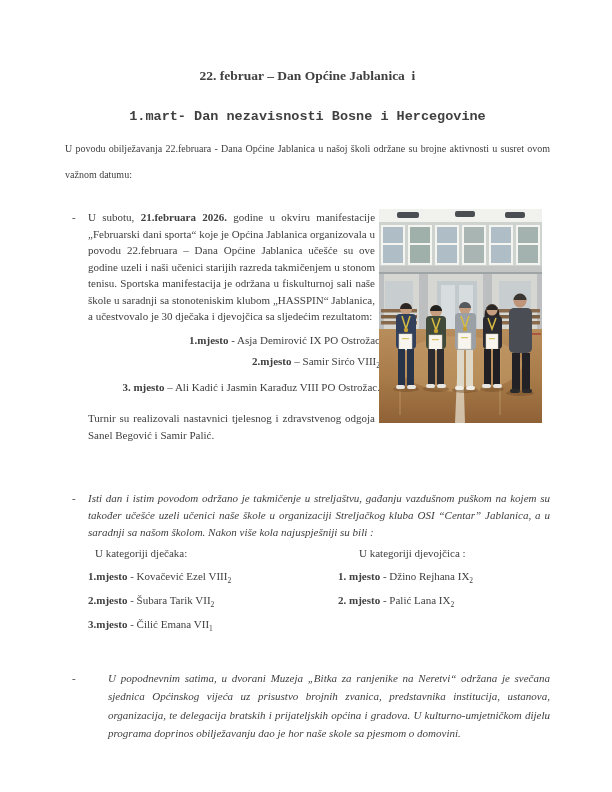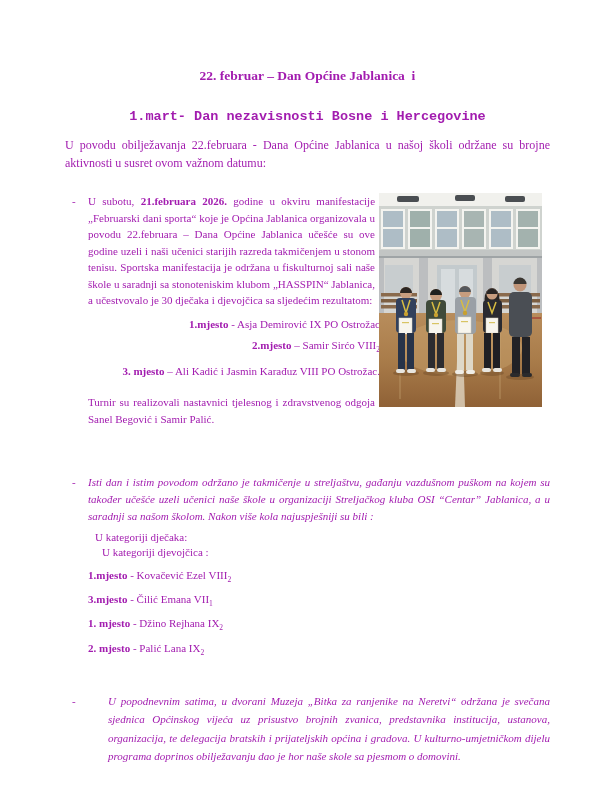--- a/index.html
+++ b/index.html
@@ -2,38 +2,38 @@
 <html><head>
 <meta charset="utf-8">
 <style>
   html,body { margin:0; padding:0; background:#ffffff; }
   .page {
     position: relative;
     width: 612px;
     height: 792px;
     background: #ffffff;
     font-family: "Liberation Serif", serif;
-    color: #a21caf;
+    color: #404040;
     box-sizing: border-box;
     padding: 68px 62px 0 65px;
     overflow: hidden;
   }
   .title {
     text-align: center;
     font-weight: bold;
     font-size: 13.5px;
     line-height: 15px;
     margin: 0;
     white-space: pre-wrap;
   }
   .title2 { margin-top: 26px; font-family: Liberation Mono, monospace; }
   .intro {
     margin-top: 12px;
-    font-size: 12px;
-    line-height: 18px;
+    font-size: 10px;
+    line-height: 26px;
     text-align: justify;
   }
   .section1 { position: relative; margin-top: 21px; min-height: 255px; }
   .bullet-row { display: flex; }
   .dash {
     width: 23px;
     padding-left: 7px;
     box-sizing: border-box;
     font-size: 11px;
     line-height: 16.5px;
@@ -66,21 +66,21 @@
   }
   .section2 { margin-top: 26px; }
   .s2-text, .s3-text {
     flex: 1;
     font-size: 11px;
     text-align: justify;
     font-style: italic;
   }
   .s2-text { line-height: 17px; }
   .s3-text { line-height: 18.5px; margin-left: 20px; }
-  .twocol { display: flex; margin-left: 23px; flex-direction: column; }
+  .twocol { display: flex; margin-left: 23px; }
   .col-left { width: 250px; flex: 0 0 auto; }
   .col-right { flex: 1; }
   .cats { margin-top: 5px; }
   .cat-label { font-size: 11px; line-height: 15px; }
   .pad7 { padding-left: 7px; }
   .pad14 { padding-left: 14px; }
   .res2 { margin-top: 8px; }
   .res2-line { font-size: 11px; line-height: 15px; margin-bottom: 5px; }
   .section3 { margin-top: 27px; }
   sub { font-size: 7.5px; }
@@ -250,20 +250,21 @@
     </div>
 
     <div class="twocol cats">
       <div class="col-left cat-label pad7">U kategoriji dječaka:</div>
       <div class="col-right cat-label pad14">U kategoriji djevojčica :</div>
     </div>
 
     <div class="twocol res2">
       <div class="col-left">
         <div class="res2-line"><b>1.mjesto</b><span> - Kovačević Ezel VIII</span><sub>2</sub></div>
+        <div class="res2-line"><b>2.mjesto</b><span> - Šubara Tarik VII</span><sub>2</sub></div>
         <div class="res2-line"><b>3.mjesto</b><span> - Čilić Emana VII</span><sub>1</sub></div>
       </div>
       <div class="col-right">
         <div class="res2-line"><b>1. mjesto</b><span> - Džino Rejhana IX</span><sub>2</sub></div>
         <div class="res2-line"><b>2. mjesto</b><span> - Palić Lana IX</span><sub>2</sub></div>
       </div>
     </div>
   </div>
 
   <div class="section3">

